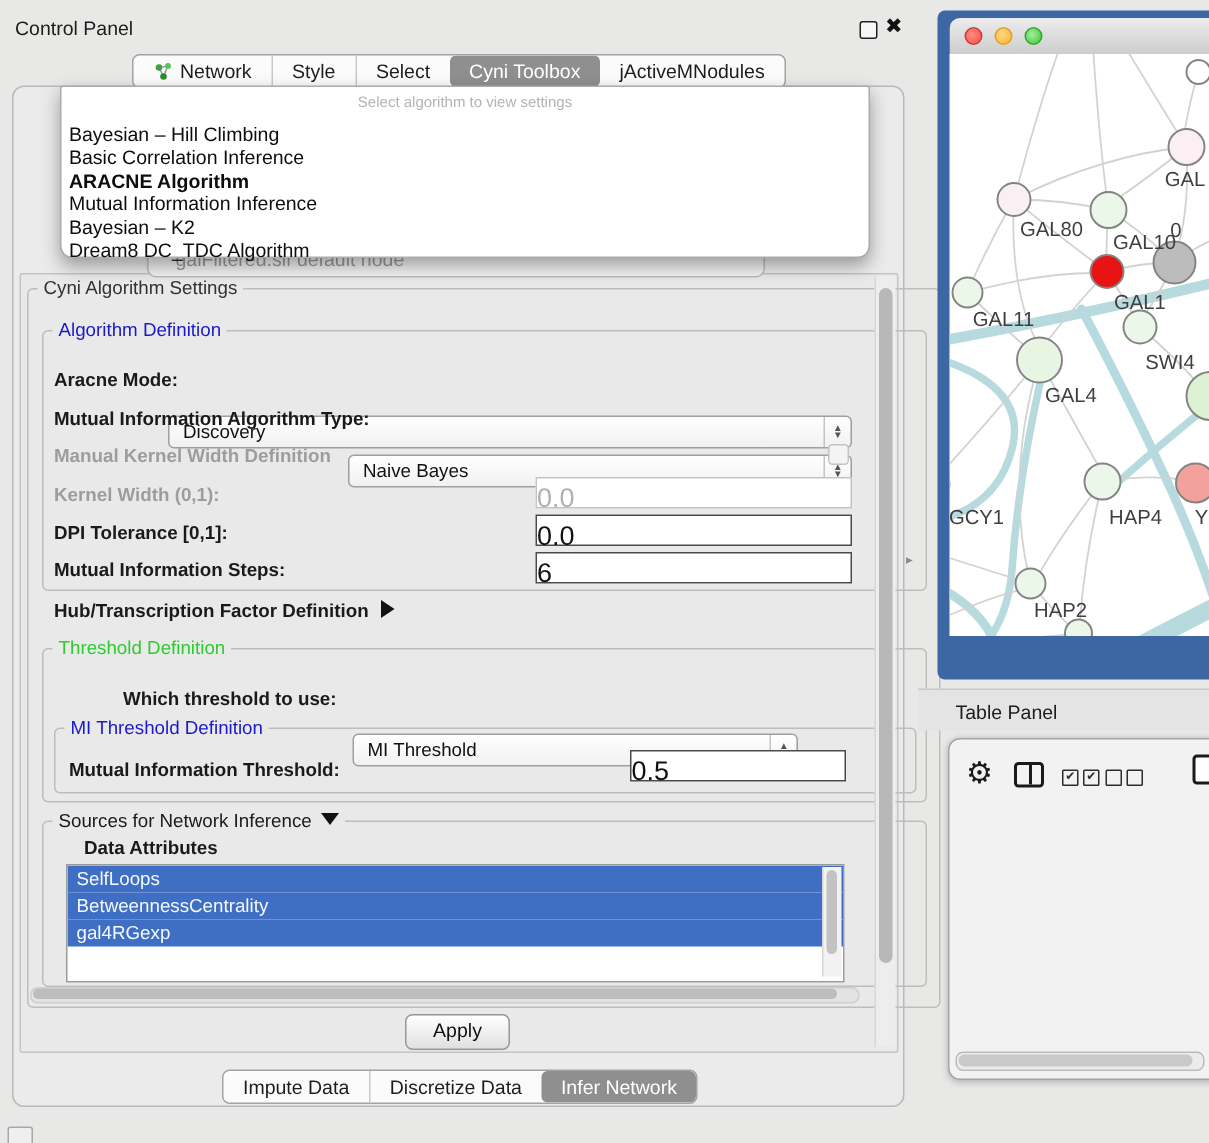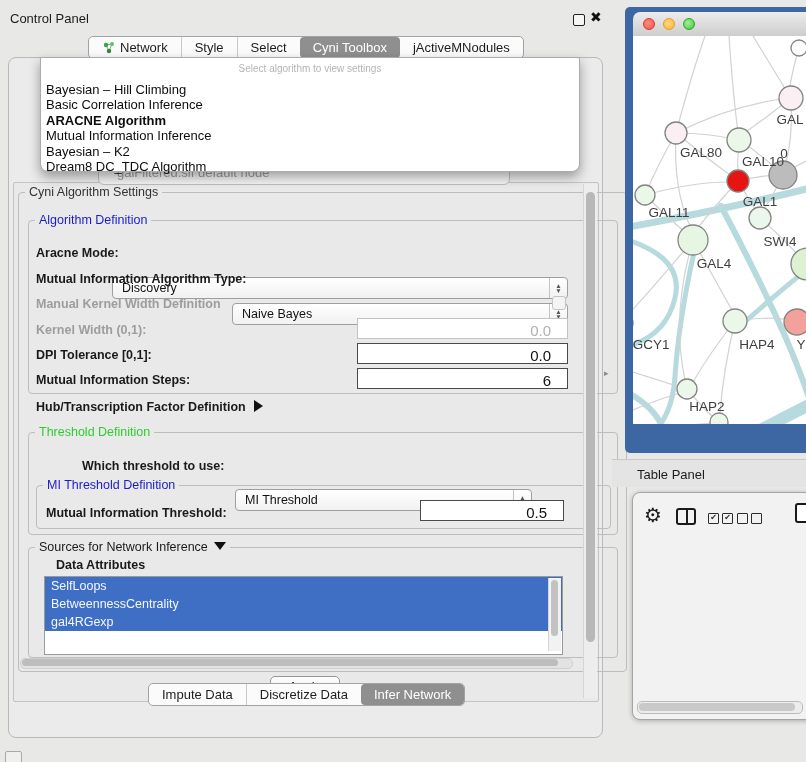--- a/index.html
+++ b/index.html
@@ -35,21 +35,21 @@
   .lg.t-blue{color:#1a1acc;}
   .lg.t-green{color:#2ecc2e;}
   .lbl{position:absolute;font-size:12.5px;font-weight:bold;color:#1a1a1a;white-space:nowrap;}
   .lbl.dis{color:#9d9d9d;}
   .combo{position:absolute;height:22px;background:linear-gradient(#ffffff,#f1f1f1);border:1px solid #9f9f9f;border-radius:4px;
          box-sizing:border-box;font-size:12.5px;color:#111;margin-top:36px;}
   .combo .cv{position:absolute;left:9px;top:3px;}
   .combo .sp{position:absolute;right:0;top:0;bottom:0;width:17px;border-left:1px solid #c4c4c4;display:flex;flex-direction:column;
          align-items:center;justify-content:center;color:#555;font-size:6.5px;line-height:5.5px;}
   .tfield{position:absolute;height:21px;background:#fff;border:1px solid #4a4a4a;box-sizing:border-box;
-         font-size:15px;color:#111;text-align:right;padding:3px 16px 0 0;}
+         font-size:18px;color:#111;padding:3px 16px 0 0;}
   .tfield.dis{border-color:#c3c3c3;color:#b0b0b0;}
   .cbox{position:absolute;width:14px;height:14px;border:1px solid #c3c3c3;border-radius:3px;background:#f4f4f4;box-sizing:border-box;}
   .tri-r{display:inline-block;width:0;height:0;border-left:9px solid #111;border-top:6px solid transparent;border-bottom:6px solid transparent;margin-left:8px;vertical-align:-1px;}
   .tri-d{display:inline-block;width:0;height:0;border-top:8px solid #111;border-left:6px solid transparent;border-right:6px solid transparent;margin-left:6px;vertical-align:1px;}
   .listbox{left:44px;top:576px;width:517px;height:77px;background:#fff;border:1px solid #9a9a9a;overflow:hidden;}
   .listbox .li{height:18px;line-height:18px;background:#3f6ec5;color:#f4f8ff;font-size:12.5px;padding-left:6px;}
   .lb-vsb{position:absolute;right:1px;top:1px;width:12px;height:73px;background:#f2f2f2;border-left:1px solid #d5d5d5;}
   .lb-vsb .th{position:absolute;left:2px;top:2px;width:7px;height:56px;background:#c2c2c2;border-radius:4px;}
   .hscroll{position:absolute;background:#e3e3e3;border:1px solid #cfcfcf;border-radius:5px;}
   .hscroll .th{position:absolute;top:0px;left:1px;height:7px;background:#bdbdbd;border-radius:4px;}
@@ -196,21 +196,21 @@
 <div class="hscroll" style="left:20px;top:658px;width:551px;height:9px;">
   <div class="th" style="width:536px;"></div>
 </div>
 
 <div class="abs vsb-track">
       <div class="th"></div>
     </div>
 
 <div class="btn" style="left:270px;top:676px;width:68px;height:22px;">Apply</div>
 
-<div class="abs seg" id="bottom-tabs" style="left:148px;top:683px;text-align:center;">
+<div class="abs seg" id="bottom-tabs" style="left:148px;top:713px;text-align:center;">
       <div class="sg">
         <span>Impute Data</span>
       </div>
       <div class="sg">
         <span>Discretize Data</span>
       </div>
       <div class="sg sel">
         <span>Infer Network</span>
       </div>
     </div>

